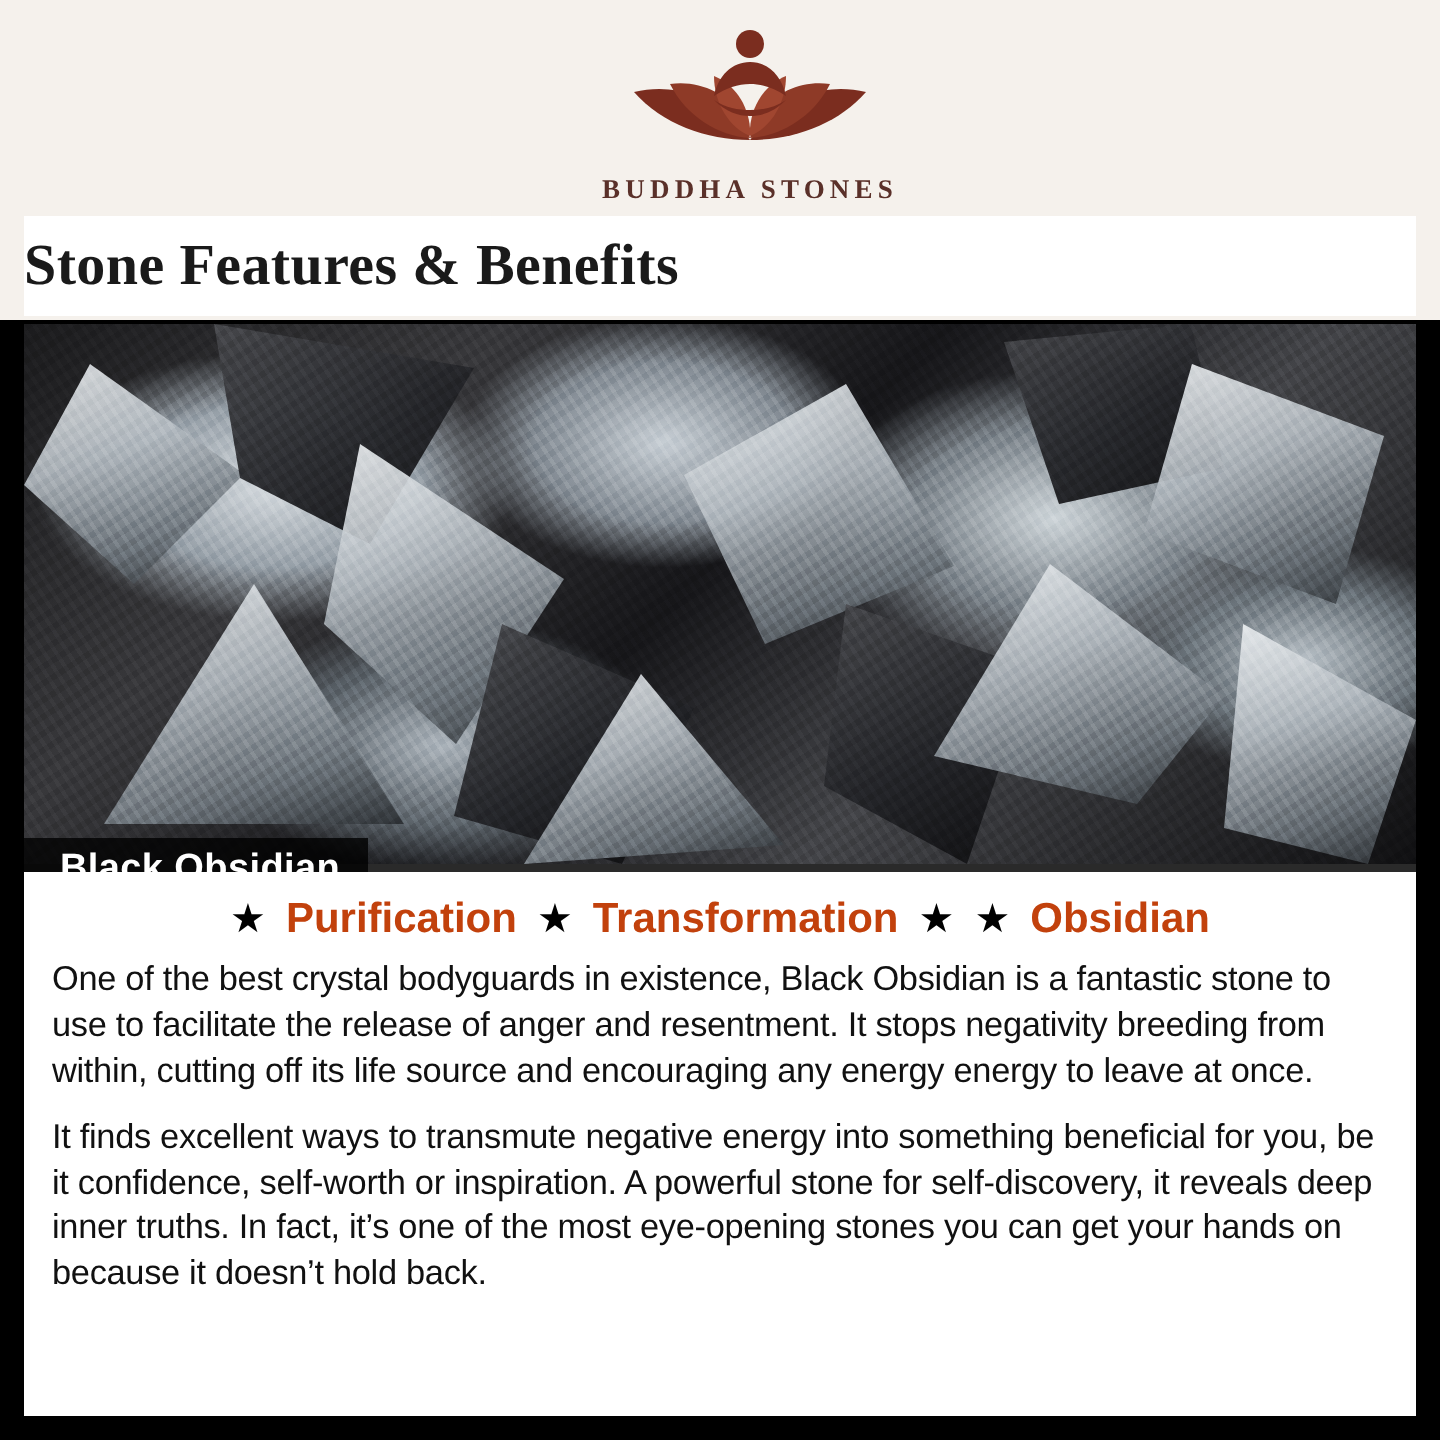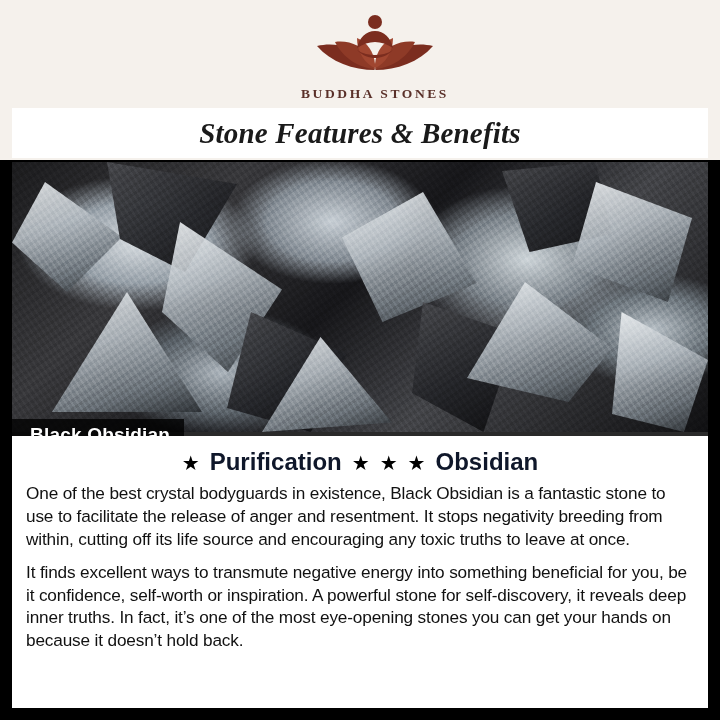--- a/index.html
+++ b/index.html
@@ -53,22 +53,21 @@
   }
   .title-band {
     position: absolute;
     left: 12px;
     top: 108px;
     width: 696px;
     height: 50px;
     background: #ffffff;
     display: flex;
     align-items: center;
-    justify-content: center;
-    font-style: italic;
+    justify-content: flex-start;
   }
   .title-band .title {
     font-size: 29px;
     font-weight: bold;
     color: #1a1a1a;
     font-family: "Liberation Serif", serif;
     letter-spacing: 0.2px;
   }
 
   
@@ -146,23 +145,23 @@
     padding: 8px 14px 0 14px;
   }
   .keywords {
     display: flex;
     justify-content: center;
     align-items: baseline;
     gap: 10px;
     margin: 4px 0 6px 0;
   }
   .kw {
-    font-size: 24px;
-    font-weight: bold;
-    color: #0f172a;
+    font-size: 21px;
+    font-weight: bold;
+    color: #c2410c;
     white-space: nowrap;
     font-family: "Liberation Sans", sans-serif;
   }
   .star {
     font-size: 20px;
     color: #000000;
     line-height: 1;
   }
   .para {
     font-size: 17.2px;
@@ -224,21 +223,22 @@
     <div class="shard t8"></div>
     <div class="photo-grain"></div>
     <div class="caption">Black Obsidian</div>
   </div>
 
   <div class="panel">
     <div class="keywords">
       <span class="star">★</span>
       <span class="kw">Purification</span>
       <span class="star">★</span>
+      <span class="kw">Transformation</span>
       <span class="star">★</span>
       <span class="star">★</span>
       <span class="kw">Obsidian</span>
     </div>
-    <p class="para">One of the best crystal bodyguards in existence, Black Obsidian is a fantastic stone to use to facilitate the release of anger and resentment. It stops negativity breeding from within, cutting off its life source and encouraging any toxic truths to leave at once.</p>
+    <p class="para">One of the best crystal bodyguards in existence, Black Obsidian is a fantastic stone to use to facilitate the release of anger and resentment. It stops negativity breeding from within, cutting off its life source and encouraging any energy energy to leave at once.</p>
     <p class="para">It finds excellent ways to transmute negative energy into something beneficial for you, be it confidence, self-worth or inspiration. A powerful stone for self-discovery, it reveals deep inner truths. In fact, it’s one of the most eye-opening stones you can get your hands on because it doesn’t hold back.</p>
   </div>
 
 </div>
 
 </body></html>

